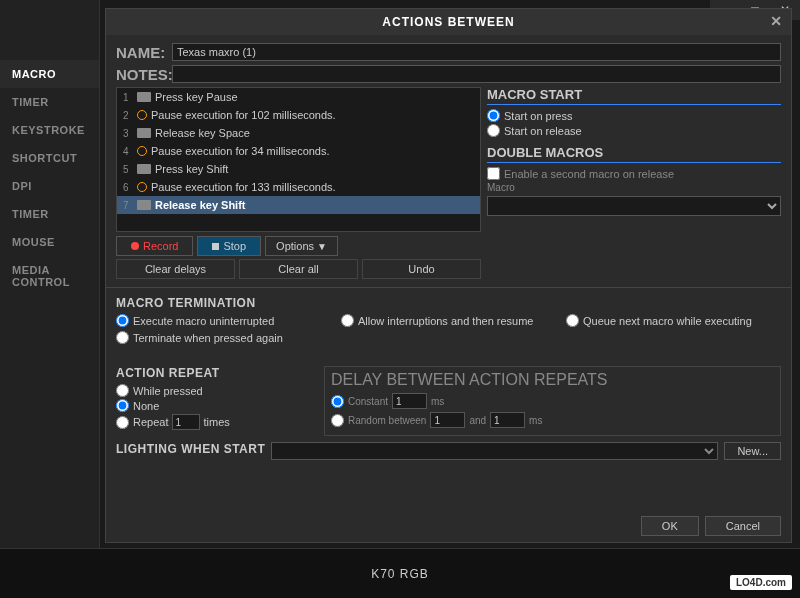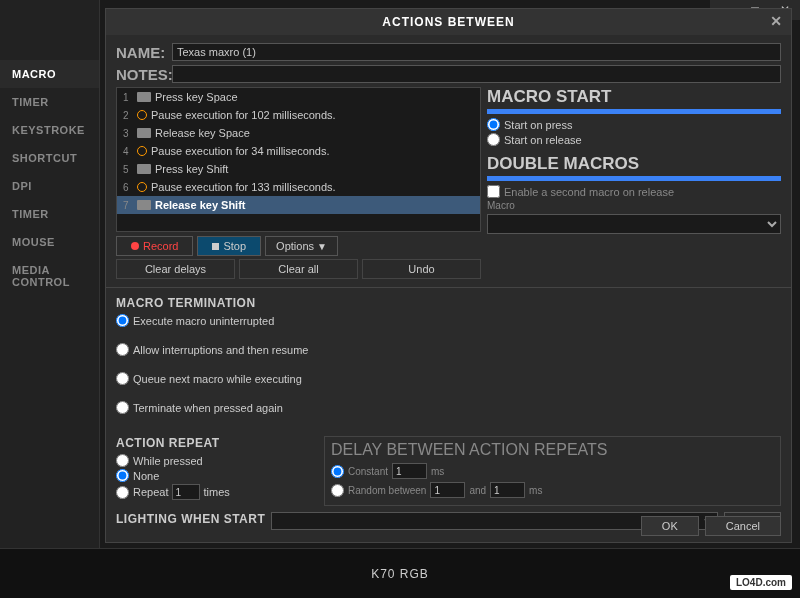--- a/index.html
+++ b/index.html
@@ -147,23 +147,23 @@
     }
     .action-text { color: #ccc; font-size: 11px; }
     .action-item.selected .action-text { color: #fff; font-weight: bold; }
 
     
     .panel-section {
       margin-bottom: 8px;
     }
     .panel-section-title {
       color: #ccc;
-      font-size: 17px;
+      font-size: 13px;
       font-weight: bold;
-      border-bottom: 5px solid #3b82f6;
+      border-bottom: 1px solid #3b82f6;
       padding-bottom: 2px;
       margin-bottom: 4px;
     }
     .radio-row {
       display: flex;
       align-items: center;
       margin-bottom: 2px;
     }
     .radio-row input[type=radio] {
       margin-right: 4px;
@@ -272,22 +272,22 @@
     .section-title {
       color: #ccc;
       font-size: 12px;
       font-weight: bold;
       letter-spacing: 0.5px;
       margin-bottom: 4px;
     }
 
     .termination-grid {
       display: grid;
-      grid-template-columns: 1fr;
-      gap: 14px 10px;
+      grid-template-columns: 1fr 1fr 1fr;
+      gap: 2px 10px;
     }
 
     .three-col-bottom {
       display: flex;
       gap: 8px;
       margin-top: 20px;
     }
     .action-repeat-col {
       flex: 0 0 200px;
     }
@@ -473,21 +473,21 @@
     </div>
 
     <div class="two-col">
 
       <div class="left-col">
 
         <div class="actions-list">
           <div class="action-item">
             <span class="action-num">1</span>
             <span class="action-icon key"></span>
-            <span class="action-text">Press key Space</span>
+            <span class="action-text">Press key Pause</span>
           </div>
           <div class="action-item">
             <span class="action-num">2</span>
             <span class="action-icon pause"></span>
             <span class="action-text">Pause execution for 102 milliseconds.</span>
           </div>
           <div class="action-item">
             <span class="action-num">3</span>
             <span class="action-icon key"></span>
             <span class="action-text">Release key Space</span>

